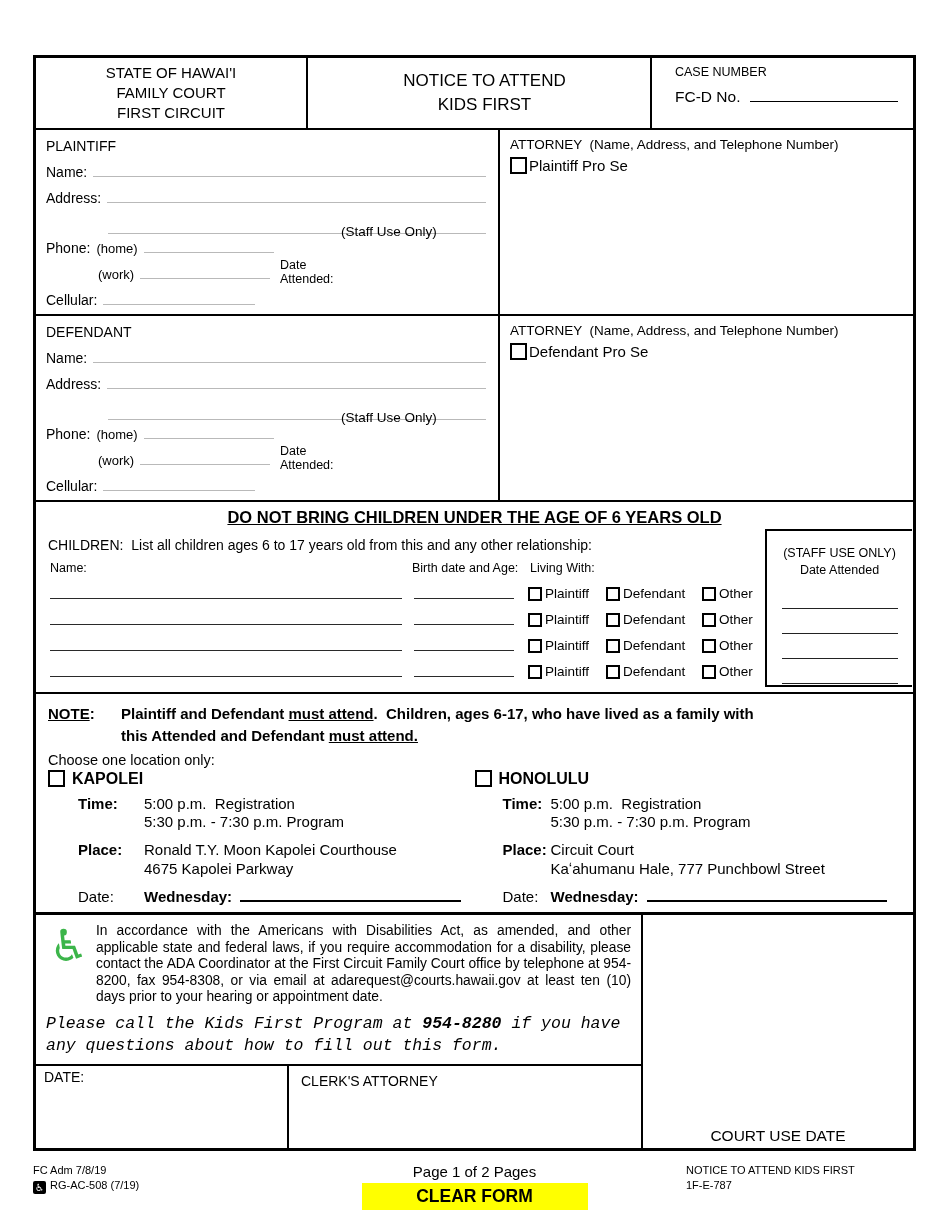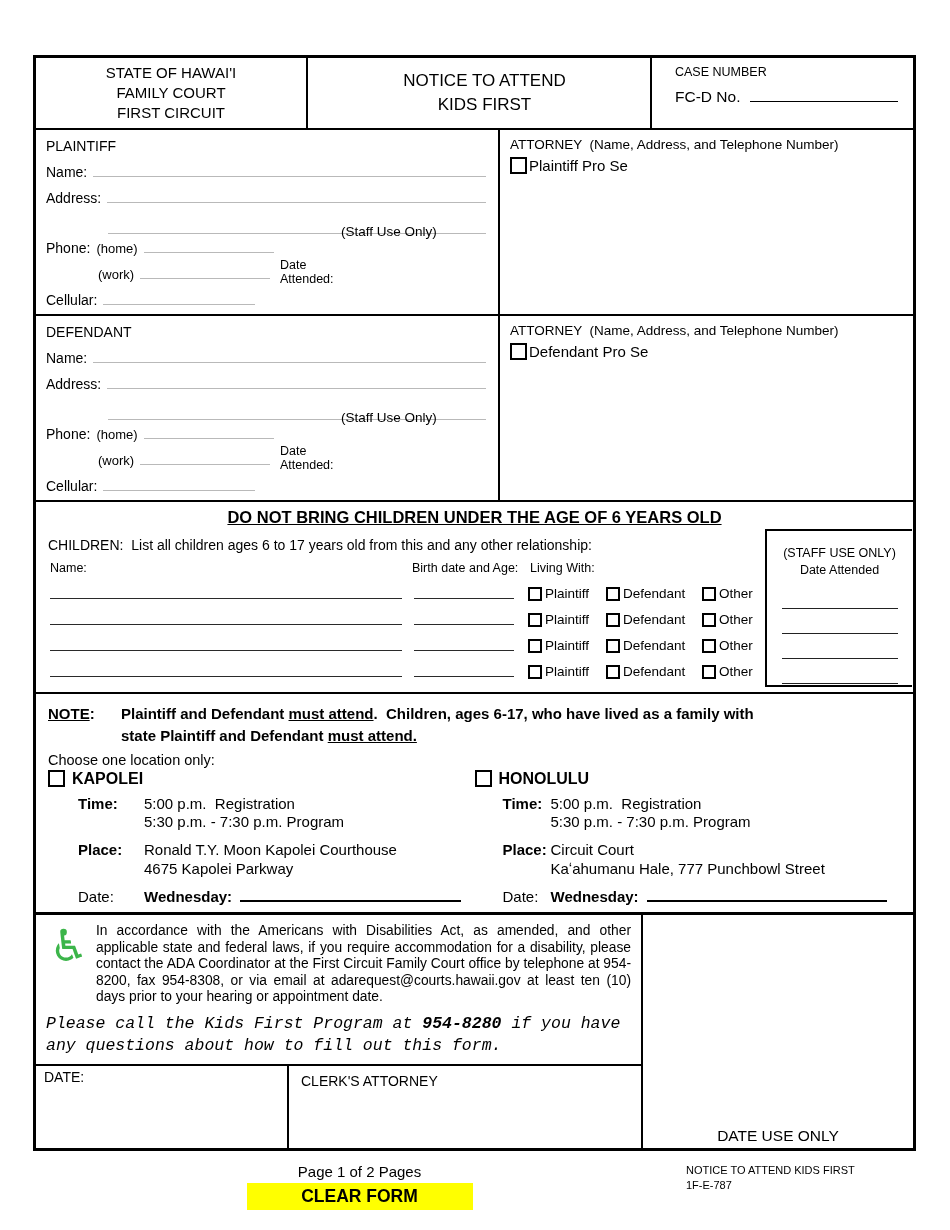--- a/index.html
+++ b/index.html
@@ -312,21 +312,21 @@
               <span class="lw-label">Other</span>
             </span>
         </div>
       </div>
     </div>
 
     <div class="note-section">
       <div class="note-para">
         <span class="note-label-wrap"><span class="u">NOTE</span><span>:</span></span>
         <span class="pre">Plaintiff and Defendant </span><span class="u">must attend</span><span class="pre">.  Children, ages 6-17, who have lived as a family with</span><br>
-        <span class="pre">state Plaintiff and Defendant </span><span class="u">must attend.</span>
+        <span class="pre">this Attended and Defendant </span><span class="u">must attend.</span>
       </div>
       <div class="choose-label">Choose one location only:</div>
 
       <div class="loc-row">
         <div class="loc-col">
           <div class="loc-head">
             <span class="cb cb-17"></span>
             <span class="loc-name">KAPOLEI</span>
           </div>
           <div class="loc-grid">
@@ -371,26 +371,30 @@
           <span class="ada-icon" style="color: rgb(60, 181, 74);">♿</span>
           <p class="ada-text">In accordance with the Americans with Disabilities Act, as amended, and other applicable state and federal laws, if you require accommodation for a disability, please contact the ADA Coordinator at the First Circuit Family Court office by telephone at 954-8200, fax 954-8308, or via email at adarequest@courts.hawaii.gov at least ten (10) days prior to your hearing or appointment date.</p>
         </div>
         <div class="kids-note"><span>Please call the Kids First Program at </span><span class="kids-phone">954-8280</span><span> if you have any questions about how to fill out this form.</span></div>
         <div class="sig-row">
           <div class="date-box"><span>DATE:</span></div>
           <div class="clerk-box"><span>CLERK'S ATTORNEY</span></div>
         </div>
       </div>
       <div class="bottom-right">
-        <div class="court-use">DATE USE ONLY</div>
+        <div class="court-use">COURT USE DATE</div>
       </div>
     </div>
   </div>
 
   <div class="footer">
+    <div class="foot-left">
+      <div>FC Adm 7/8/19</div>
+      <div><span class="foot-icon">♿</span><span>RG-AC-508 (7/19)</span></div>
+    </div>
     <div class="foot-center">
       <div class="page-info">Page 1 of 2 Pages</div>
       <button class="clear-btn" style="background: rgb(255, 255, 0);">CLEAR FORM</button>
     </div>
     <div class="foot-right">
       <div>NOTICE TO ATTEND KIDS FIRST</div>
       <div>1F-E-787</div>
     </div>
   </div>
 </div>

